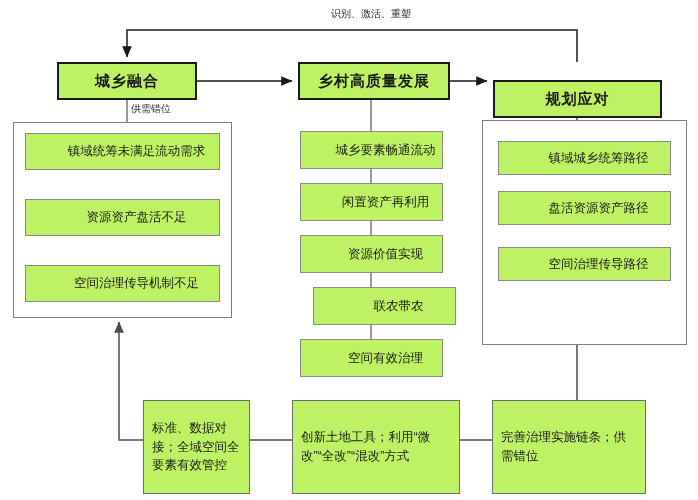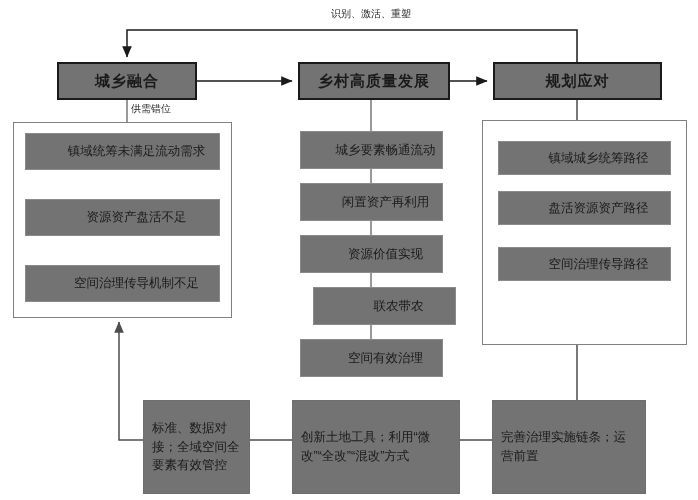--- a/index.html
+++ b/index.html
@@ -2,21 +2,21 @@
 <html><head>
 <meta charset="utf-8">
 <style>
   html,body{margin:0;padding:0;background:#ffffff;}
   body{width:698px;height:500px;overflow:hidden;
        font-family:"Liberation Sans","DejaVu Sans",sans-serif;color:#1a1a1a;}
   #canvas{position:relative;width:698px;height:500px;background:#fff;}
   svg#wires{position:absolute;left:0;top:0;width:698px;height:500px;overflow:visible;}
 
   .box{position:absolute;box-sizing:border-box;display:flex;align-items:center;
-       justify-content:center;text-align:center;background:#737373;}
+       justify-content:center;text-align:center;background:#bef264;}
   
   .main-box{border:2.2px solid #1a1a1a;font-size:15px;font-weight:700;letter-spacing:1px;}
   
   .group{border:1.3px solid #808080;background:#fff;}
   
   .node{border:1.3px solid #8a8a8a;font-size:12.5px;font-weight:400;padding-left:28px;}
   
   .leaf{border:1.3px solid #6e6e6e;font-size:12.5px;line-height:1.5;
         text-align:left;justify-content:flex-start;align-items:center;
         padding:6px 8px;}
@@ -69,21 +69,21 @@
       <line x1="450" y1="440" x2="492" y2="440"></line>
 
       <path d="M577,345 L577,440 L646,440"></path>
     </g>
   </svg>
 
   <div class="box main-box" style="left:57px;top:62px;width:140px;height:38px;">城乡融合</div>
 
   <div class="box main-box" style="left:298px;top:62px;width:152px;height:38px;">乡村高质量发展</div>
 
-  <div class="box main-box" style="left:493px;top:62px;width:169px;height:38px;">规划应对</div>
+  <div class="box main-box" style="left:493px;top:80px;width:169px;height:38px;">规划应对</div>
 
   <div class="edge-label" style="left:331px;top:7px;">识别、激活、重塑</div>
 
   <div class="edge-label" style="left:131px;top:102px;">供需错位</div>
 
   <div class="box group" style="left:13px;top:122px;width:219px;height:196px;"></div>
 
   <div class="box node" style="left:25px;top:133px;width:195px;height:37px;">镇域统筹未满足流动需求</div>
   <div class="box node" style="left:25px;top:199px;width:195px;height:37px;">资源资产盘活不足</div>
   <div class="box node" style="left:25px;top:265px;width:195px;height:37px;">空间治理传导机制不足</div>
@@ -97,15 +97,15 @@
   <div class="box group" style="left:482px;top:120px;width:205px;height:225px;"></div>
 
   <div class="box node" style="left:498px;top:141px;width:173px;height:34px;">镇域城乡统筹路径</div>
   <div class="box node" style="left:498px;top:191px;width:173px;height:34px;">盘活资源资产路径</div>
   <div class="box node" style="left:498px;top:247px;width:173px;height:34px;">空间治理传导路径</div>
 
   <div class="box leaf" style="left:143px;top:400px;width:107px;height:94px;">标准、数据对接；全域空间全要素有效管控</div>
 
   <div class="box leaf" style="left:292px;top:400px;width:168px;height:94px;">创新土地工具；利用“微改”“全改”“混改”方式</div>
 
-  <div class="box leaf" style="left:492px;top:400px;width:154px;height:94px;">完善治理实施链条；运营前置</div>
+  <div class="box leaf" style="left:492px;top:400px;width:154px;height:94px;">完善治理实施链条；供需错位</div>
 
 </div>
 
 </body></html>

